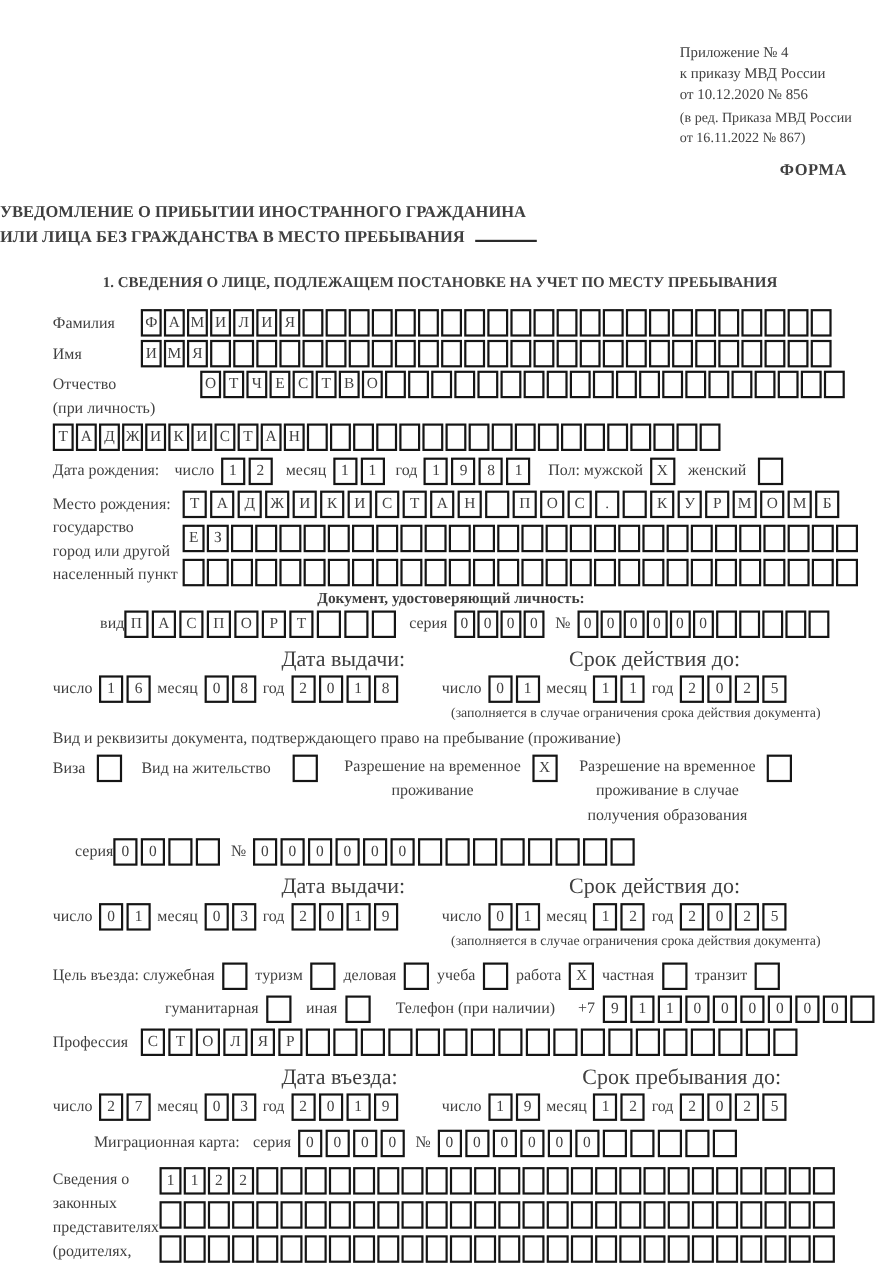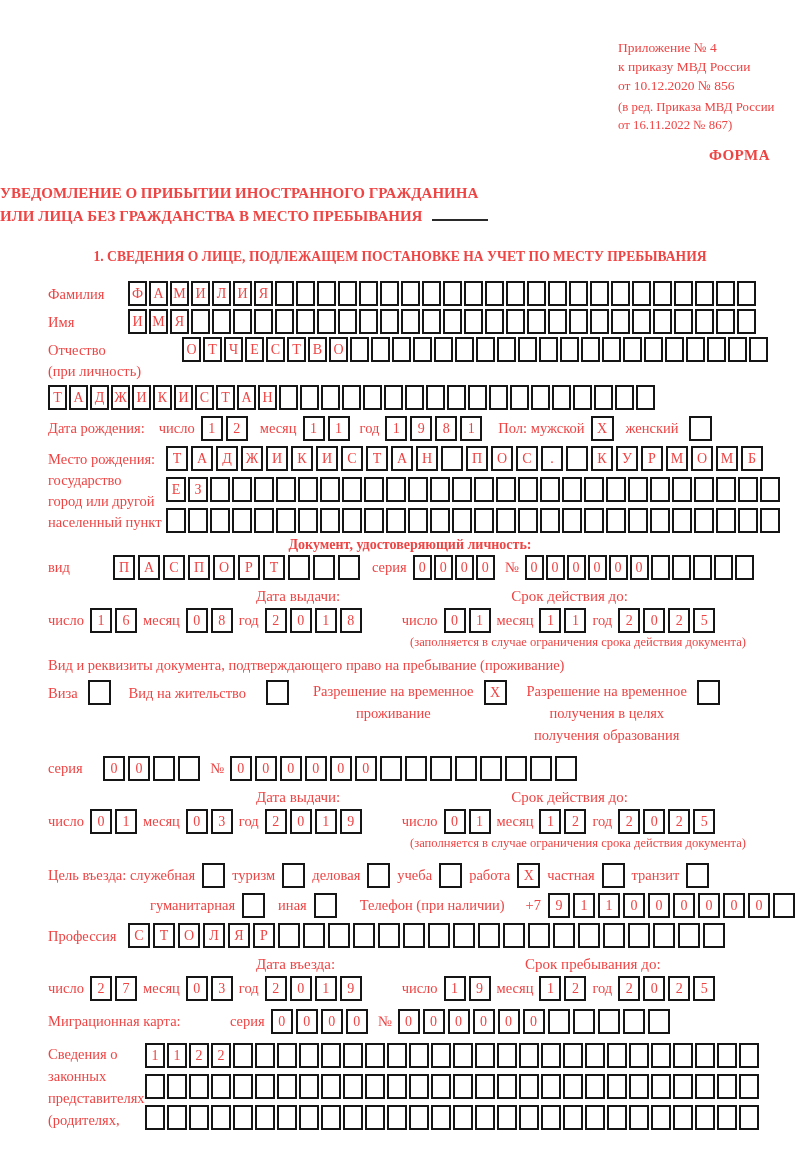--- a/index.html
+++ b/index.html
@@ -1,19 +1,19 @@
 <!DOCTYPE html>
 <html><head>
 <meta charset="utf-8">
 <style>
   * { box-sizing: border-box; }
   html,body { margin:0; padding:0; background:#ffffff; }
   .page {
     width:800px; height:1163px; position:relative; overflow:hidden;
-    background:#fff; color:#ef4444;
+    background:#fff; color:#404040;
     font-family:"Liberation Serif","DejaVu Serif",serif;
   }
   
   .annex { position:absolute; left:618px; top:38px; font-size:13.5px; line-height:19px; }
   .annex .sub { margin-top:3px; font-size:12.8px; line-height:18px; }
   .forma { position:absolute; right:30px; top:147px; font-weight:bold; font-size:15px; letter-spacing:.5px;margin-left:40px; }
   .title { position:absolute; top:182px; left:0; width:100%; text-align:left; font-weight:bold; font-size:15px; line-height:23px; }
   .u-line { display:inline-block; width:56px; border-bottom:2px solid #2a2a2a; margin-left:10px; }
   .sec1 { position:absolute; top:249px; left:0; width:100%; text-align:center; font-weight:bold; font-size:13.6px; }
 
@@ -26,26 +26,26 @@
     font-size:14px; line-height:1; font-family:"Liberation Serif",serif;
   }
   .cells.wide { gap:3px; }
   .cells.wide .cell { width:22px; }
   .cells.w20 .cell { width:20px; }
   .cellbox { display:inline-flex; }
   .cellbox .cell { width:23px; }
 
   .frow { display:flex; align-items:flex-start; margin-top:3px; }
   .flabel { flex:0 0 auto; padding-top:3px; line-height:21px; }
-  .lab { white-space:nowrap; }
+  .lab { white-space:nowrap;text-align:right; }
 
   .inline-row { display:flex; align-items:center; margin-top:6px; }
   .inline-row > * { flex:0 0 auto; }
 
-  .dheaders { display:flex; margin-top:8px; font-size:15px;gap:22px; }
+  .dheaders { display:flex; margin-top:8px; font-size:20px; }
   .dh1 { margin-left:208px; }
   .dh2 { margin-left:149px;text-align:center; }
   .drow { display:flex; align-items:center; margin-top:3px; }
   .dgroup { display:flex; align-items:center; gap:6px; }
   .dgroup.right { margin-left:40px; }
   .note { text-align:right; padding-right:26px; font-size:12.6px; margin-top:2px; }
 
   .permits { display:flex; align-items:flex-start; margin-top:6px; }
   .permit { display:flex; align-items:flex-start; gap:10px; }
   .permit .plabel { text-align:center; line-height:22px; }
@@ -464,21 +464,21 @@
           <div>Разрешение на временное</div>
           <div>проживание</div>
         </span>
         <span class="cellbox cells" style="gap:0">
             <span class="cell">X</span>
           </span>
       </div>
       <div class="permit ml20">
         <span class="plabel">
           <div>Разрешение на временное</div>
-          <div>получения в целях</div>
+          <div>проживание в случае</div>
           <div>получения образования</div>
         </span>
         <span class="cellbox cells" style="gap:0">
             <span class="cell"></span>
           </span>
       </div>
     </div>
 
     <div class="inline-row mt10">
       <span class="lab" style="width:55px">серия</span>

